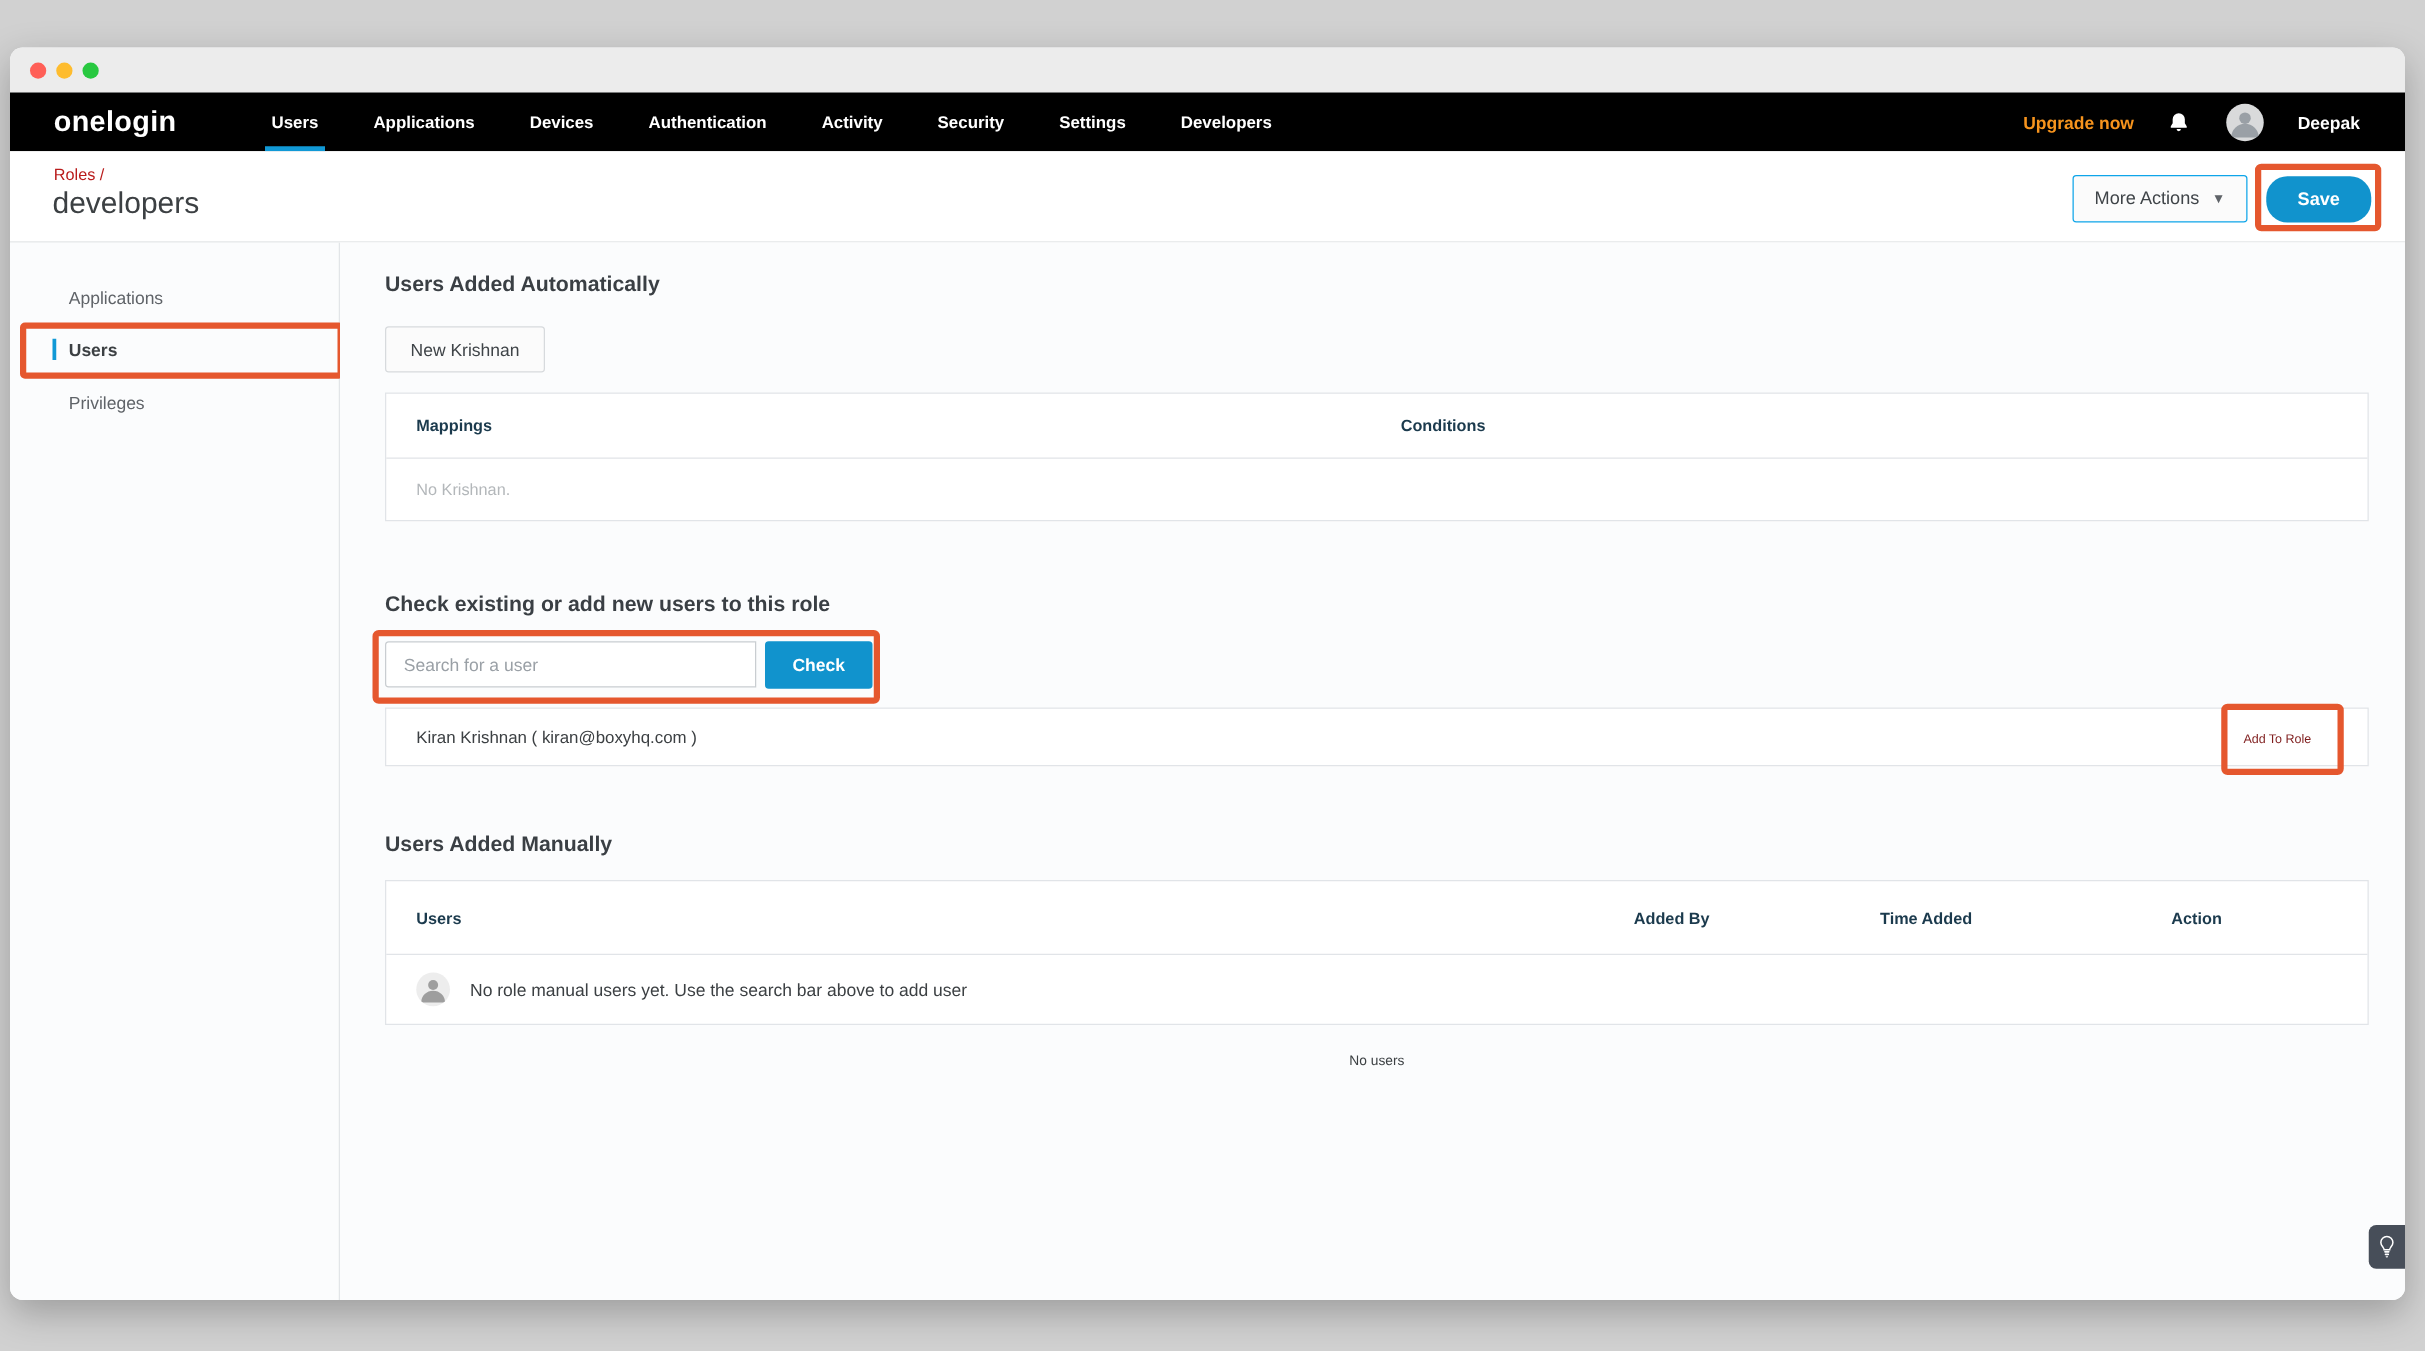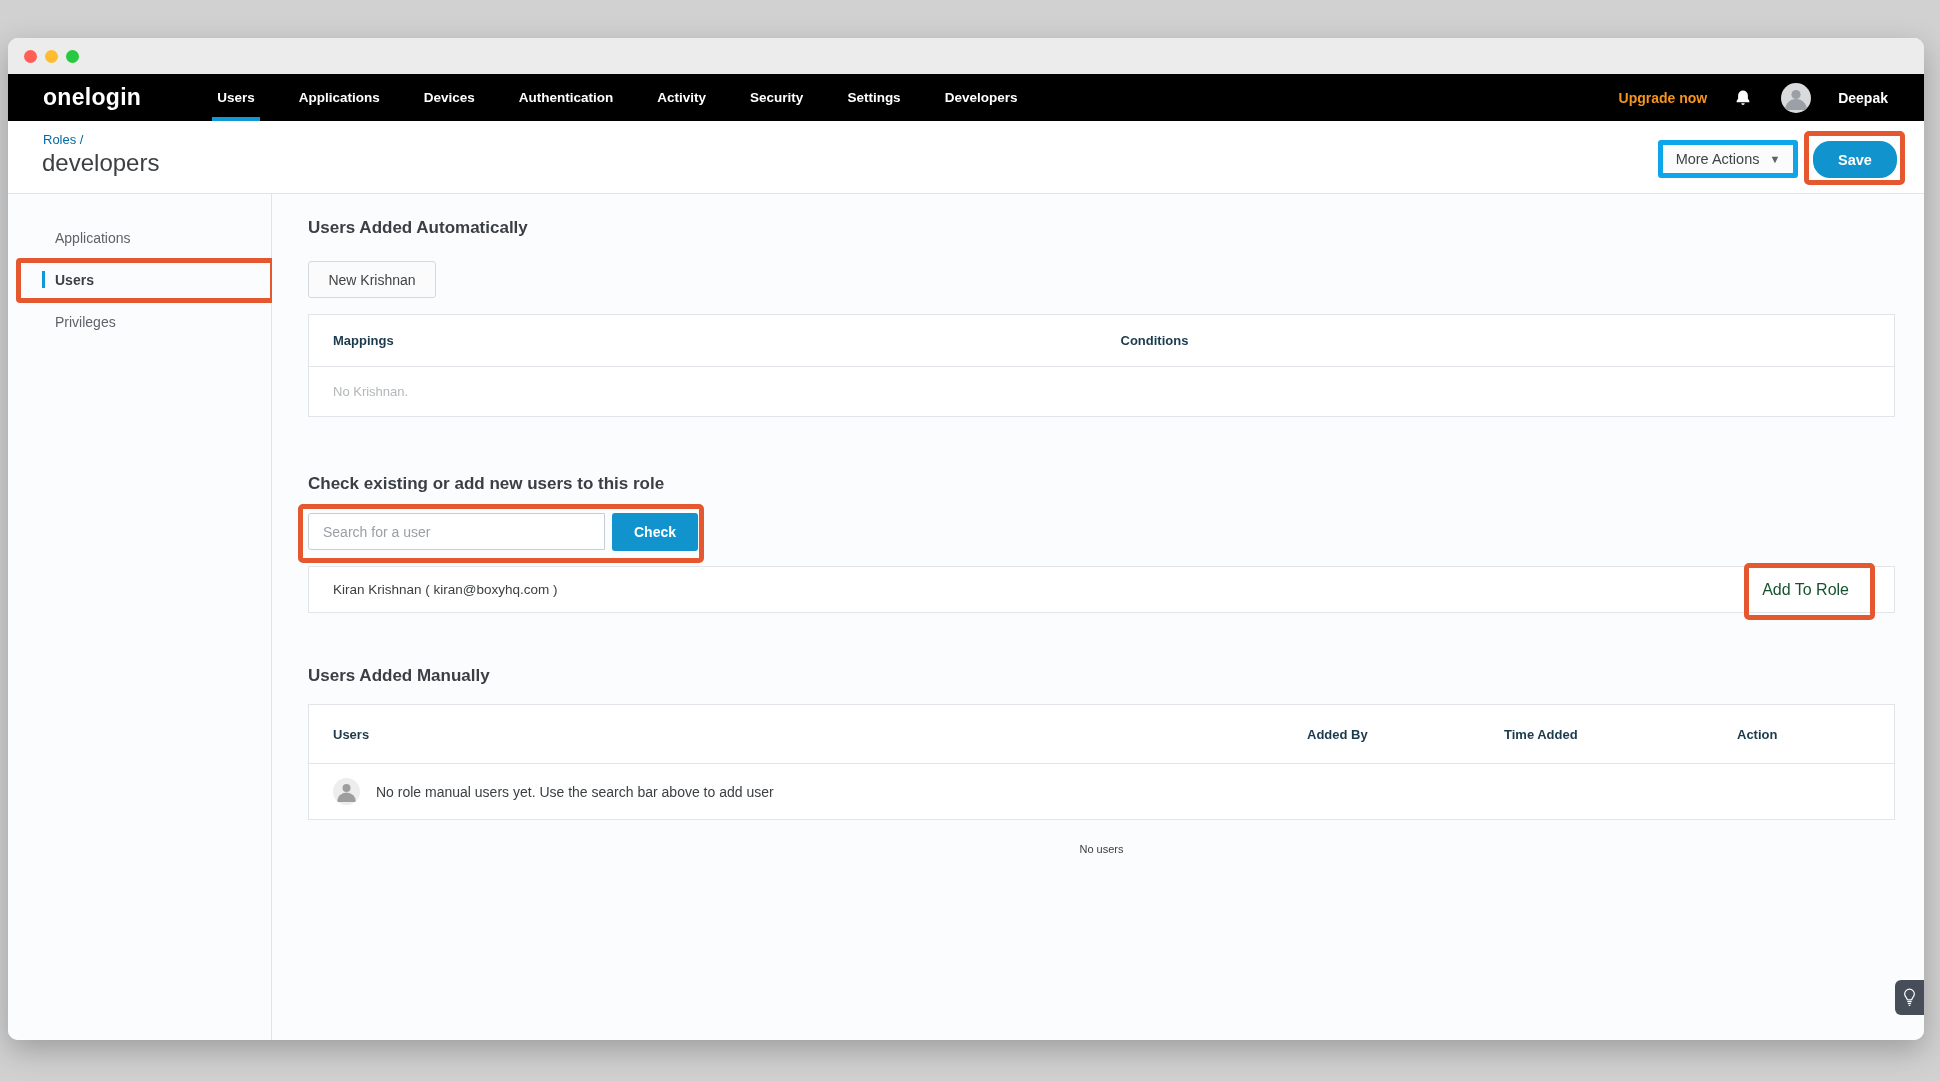--- a/index.html
+++ b/index.html
@@ -29,23 +29,23 @@
   .nav-tab { position:relative; display:flex; align-items:center; padding:0 22px; color:#fff; font-size:13.5px; font-weight:700; cursor:pointer; }
   .nav-tab.active::after { content:""; position:absolute; left:17px; right:17px; bottom:0; height:4px; background:var(--accent,#1199d6); }
   .nav-right { margin-left:auto; display:flex; align-items:center; gap:27px; }
   .upgrade { font-size:14px; font-weight:700; }
   .bell { width:20px; height:22px; display:flex; align-items:center; }
   .avatar { width:30px; height:30px; border-radius:50%; background:#d9dadb; overflow:hidden; position:relative; }
   .avatar svg, .row-avatar svg { position:absolute; left:0; top:0; }
   .username { color:#fff; font-size:14px; font-weight:700; }
   
   .page-header { height:73px; background:#fff; border-bottom:1px solid #e3e6e8; position:relative; flex:none; }
-  .breadcrumb { position:absolute; left:35px; top:11px; font-size:13px; color:#0369a1; cursor:pointer; }
+  .breadcrumb { position:absolute; left:35px; top:11px; font-size:13px; color:#b91c1c; cursor:pointer; }
   .page-title { position:absolute; left:34px; top:28px; font-size:24px; color:#3c4043; }
-  .btn-more { position:absolute; left:1650px; top:19px; width:140px; height:38px; background:#fbfbfb; border:5px solid #0ea5e9; border-radius:3px; font-size:14.5px; color:#3f4448; display:flex; align-items:center; justify-content:center; gap:10px; cursor:pointer; }
+  .btn-more { position:absolute; left:1650px; top:19px; width:140px; height:38px; background:#fbfbfb; border:1px solid #0ea5e9; border-radius:3px; font-size:14.5px; color:#3f4448; display:flex; align-items:center; justify-content:center; gap:10px; cursor:pointer; }
   .caret { font-size:11px; color:#5f6368; }
   .btn-save { position:absolute; left:1805px; top:20px; width:84px; height:37px; background:#1193cd; color:#fff; border:none; border-radius:3px; font-size:14.5px; font-weight:700; cursor:pointer; }
   
   .ann { position:relative; }
   .ann::after { content:""; position:absolute; border:5px solid #e5572e; border-radius:5px; pointer-events:none; }
   .ann-save::after { inset:-10px -8px -7px -9px; }
   .ann-search::after { inset:-9px -6px -12px -10px; }
   .ann-sideitem::after { inset:-1px -4px -2px 8px; border-radius:4px; }
   .ann-addrole::after { inset:-18px -26px -21px -18px; }
   
@@ -68,21 +68,21 @@
   .tbl-auto .th-mappings { width:51.2%; padding-left:24px; }
   .tbl-auto .th-conditions { flex:1; }
   .empty-muted { font-size:13px; color:#b3b7ba; padding-left:24px; }
   .h-check { margin-top:57px; }
   .search-row { margin-top:19px; display:inline-flex; }
   .search-input { width:297px; height:37px; border:1px solid #c9cdd1; border-radius:3px 0 0 3px; background:#fff; padding:0 14px; font-size:14px; color:#3c4043; font-family:"Liberation Sans",sans-serif; }
   .search-input::placeholder { color:#9aa0a6; }
   .btn-check { margin-left:7px; width:86px; height:38px; background:#1193cd; color:#fff; border:none; border-radius:3px; font-size:14px; font-weight:700; cursor:pointer; }
   .result-row { margin-top:15px; height:47px; background:#fff; border:1px solid #e1e4e8; display:flex; align-items:center; justify-content:space-between; padding:0 45px 0 24px; }
   .result-user { font-size:13.5px; color:#3c4043; }
-  .link-addrole { font-size:16px; color:#14532d; cursor:pointer; white-space:nowrap; }
+  .link-addrole { font-size:10px; color:#7f1d1d; cursor:pointer; white-space:nowrap; }
   .h-manual { margin-top:53px; }
   .tbl-manual { margin-top:18px; }
   .tbl-manual .tbl-head { height:59px; }
   .tbl-manual .tbl-row { height:55px; display:flex; align-items:center; }
   .c-users { flex:1; padding-left:24px; }
   .c-added { width:197px; }
   .c-time { width:233px; }
   .c-action { width:157px; }
   .row-avatar { width:27px; height:27px; border-radius:50%; background:#ededed; overflow:hidden; position:relative; margin-left:24px; flex:none; }
   .row-empty-text { font-size:14px; color:#3c4043; margin-left:16px; }

